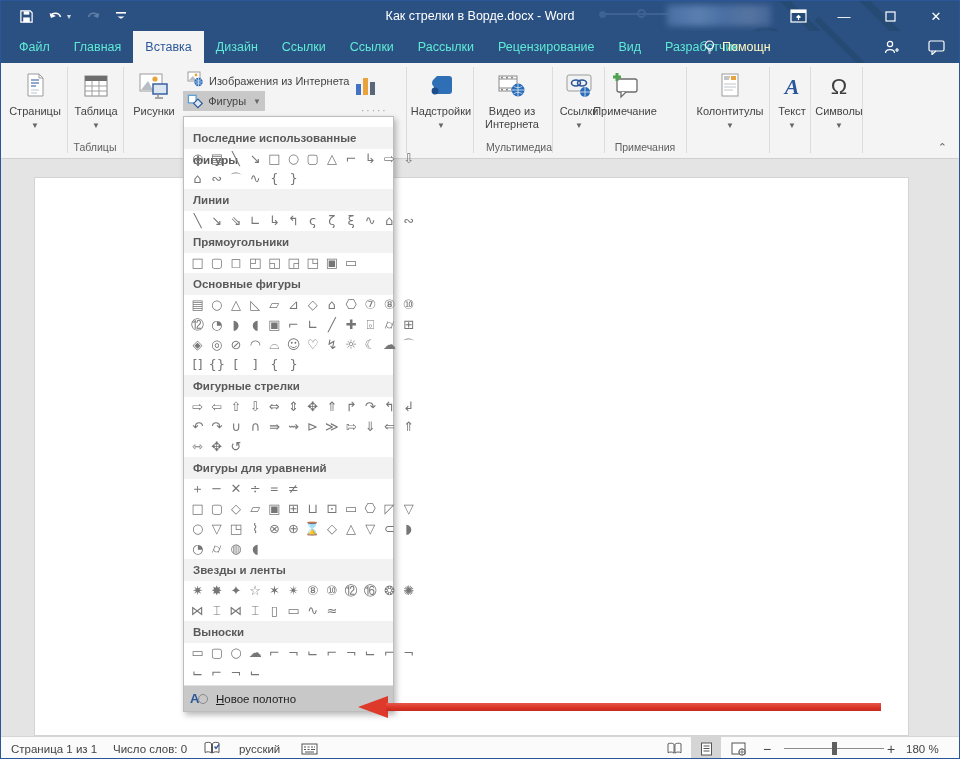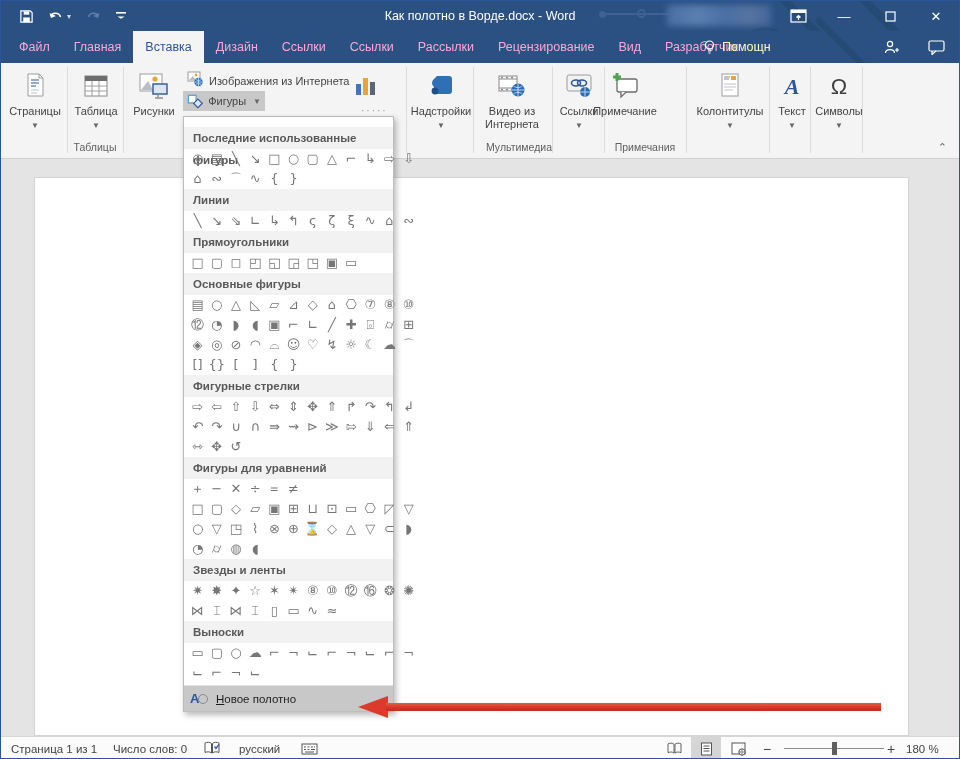--- a/index.html
+++ b/index.html
@@ -25,21 +25,21 @@
                 text-align:center; color:#fff; font-size:12.5px; }
   .blurblock { position:absolute; left:666px; top:4px; width:104px; height:21px; border-radius:2px;
                background:linear-gradient(90deg,#4a6fa3,#5a7fb0 30%,#4a6fa3 55%,#56749f 80%,#44659a);
                filter:blur(3px); }
   .wincontrols { position:absolute; right:0; top:0; height:30px; display:flex; align-items:stretch; }
   .winbtn { width:46px; display:flex; align-items:center; justify-content:center; color:#fff; font-size:13px; }
   .ribbonopts { position:absolute; right:152px; top:0; height:30px; display:flex; align-items:center; }
 
   
   .tabs { position:absolute; left:6px; top:0; height:32px; display:flex; }
-  .tab { height:32px; padding:0 12px; display:flex; align-items:center; color:#f9a8d4; font-size:12.5px; cursor:default; }
+  .tab { height:32px; padding:0 12px; display:flex; align-items:center; color:#5eead4; font-size:12.5px; cursor:default; }
   .tab.active { background:#f4f4f4; color:#2b579a; }
   .tellme { position:absolute; left:702px; top:0; height:32px; display:flex; align-items:center; gap:6px;
             color:#fef9c3; font-size:12.5px; }
   .tabrow-icons { position:absolute; right:14px; top:0; height:32px; display:flex; align-items:center; gap:28px; }
 
   
   .ribbon { position:absolute; left:0; top:62px; width:100%; height:96px; background:#f4f4f4;
             border-bottom:1px solid #d0cece; }
   .rsep { position:absolute; top:4px; width:1px; height:86px; background:#dcdcdc; }
   .bigbtn { position:absolute; top:4px; display:flex; flex-direction:column; align-items:center;
@@ -127,21 +127,21 @@
         </svg>
       </span>
       <span class="btn">
         <svg width="12" height="12" viewBox="0 0 12 12">
           <rect x="1" y="2" width="10" height="1.6" fill="#fff"></rect>
           <path d="M2.5 7 L9.5 7 L6 11 Z" fill="#fff" transform="scale(1,0.55) translate(0,5)"></path>
         </svg>
       </span>
     </div>
 
-    <div class="title-text">Как полотно в Ворде.docx - Word</div>
+    <div class="title-text">Как стрелки в Ворде.docx - Word</div>
     <div class="blurblock"></div>
 
     <div class="ribbonopts">
       <svg width="17" height="15" viewBox="0 0 17 15">
         <rect x="1" y="1" width="15" height="12" fill="none" stroke="#fff" stroke-width="1.2"></rect>
         <rect x="1" y="1" width="15" height="3" fill="#fff"></rect>
         <path d="M8.5 11 L8.5 7 M6.5 8.5 L8.5 6.5 L10.5 8.5" stroke="#fff" stroke-width="1.2" fill="none"></path>
       </svg>
     </div>
     <div class="wincontrols">

